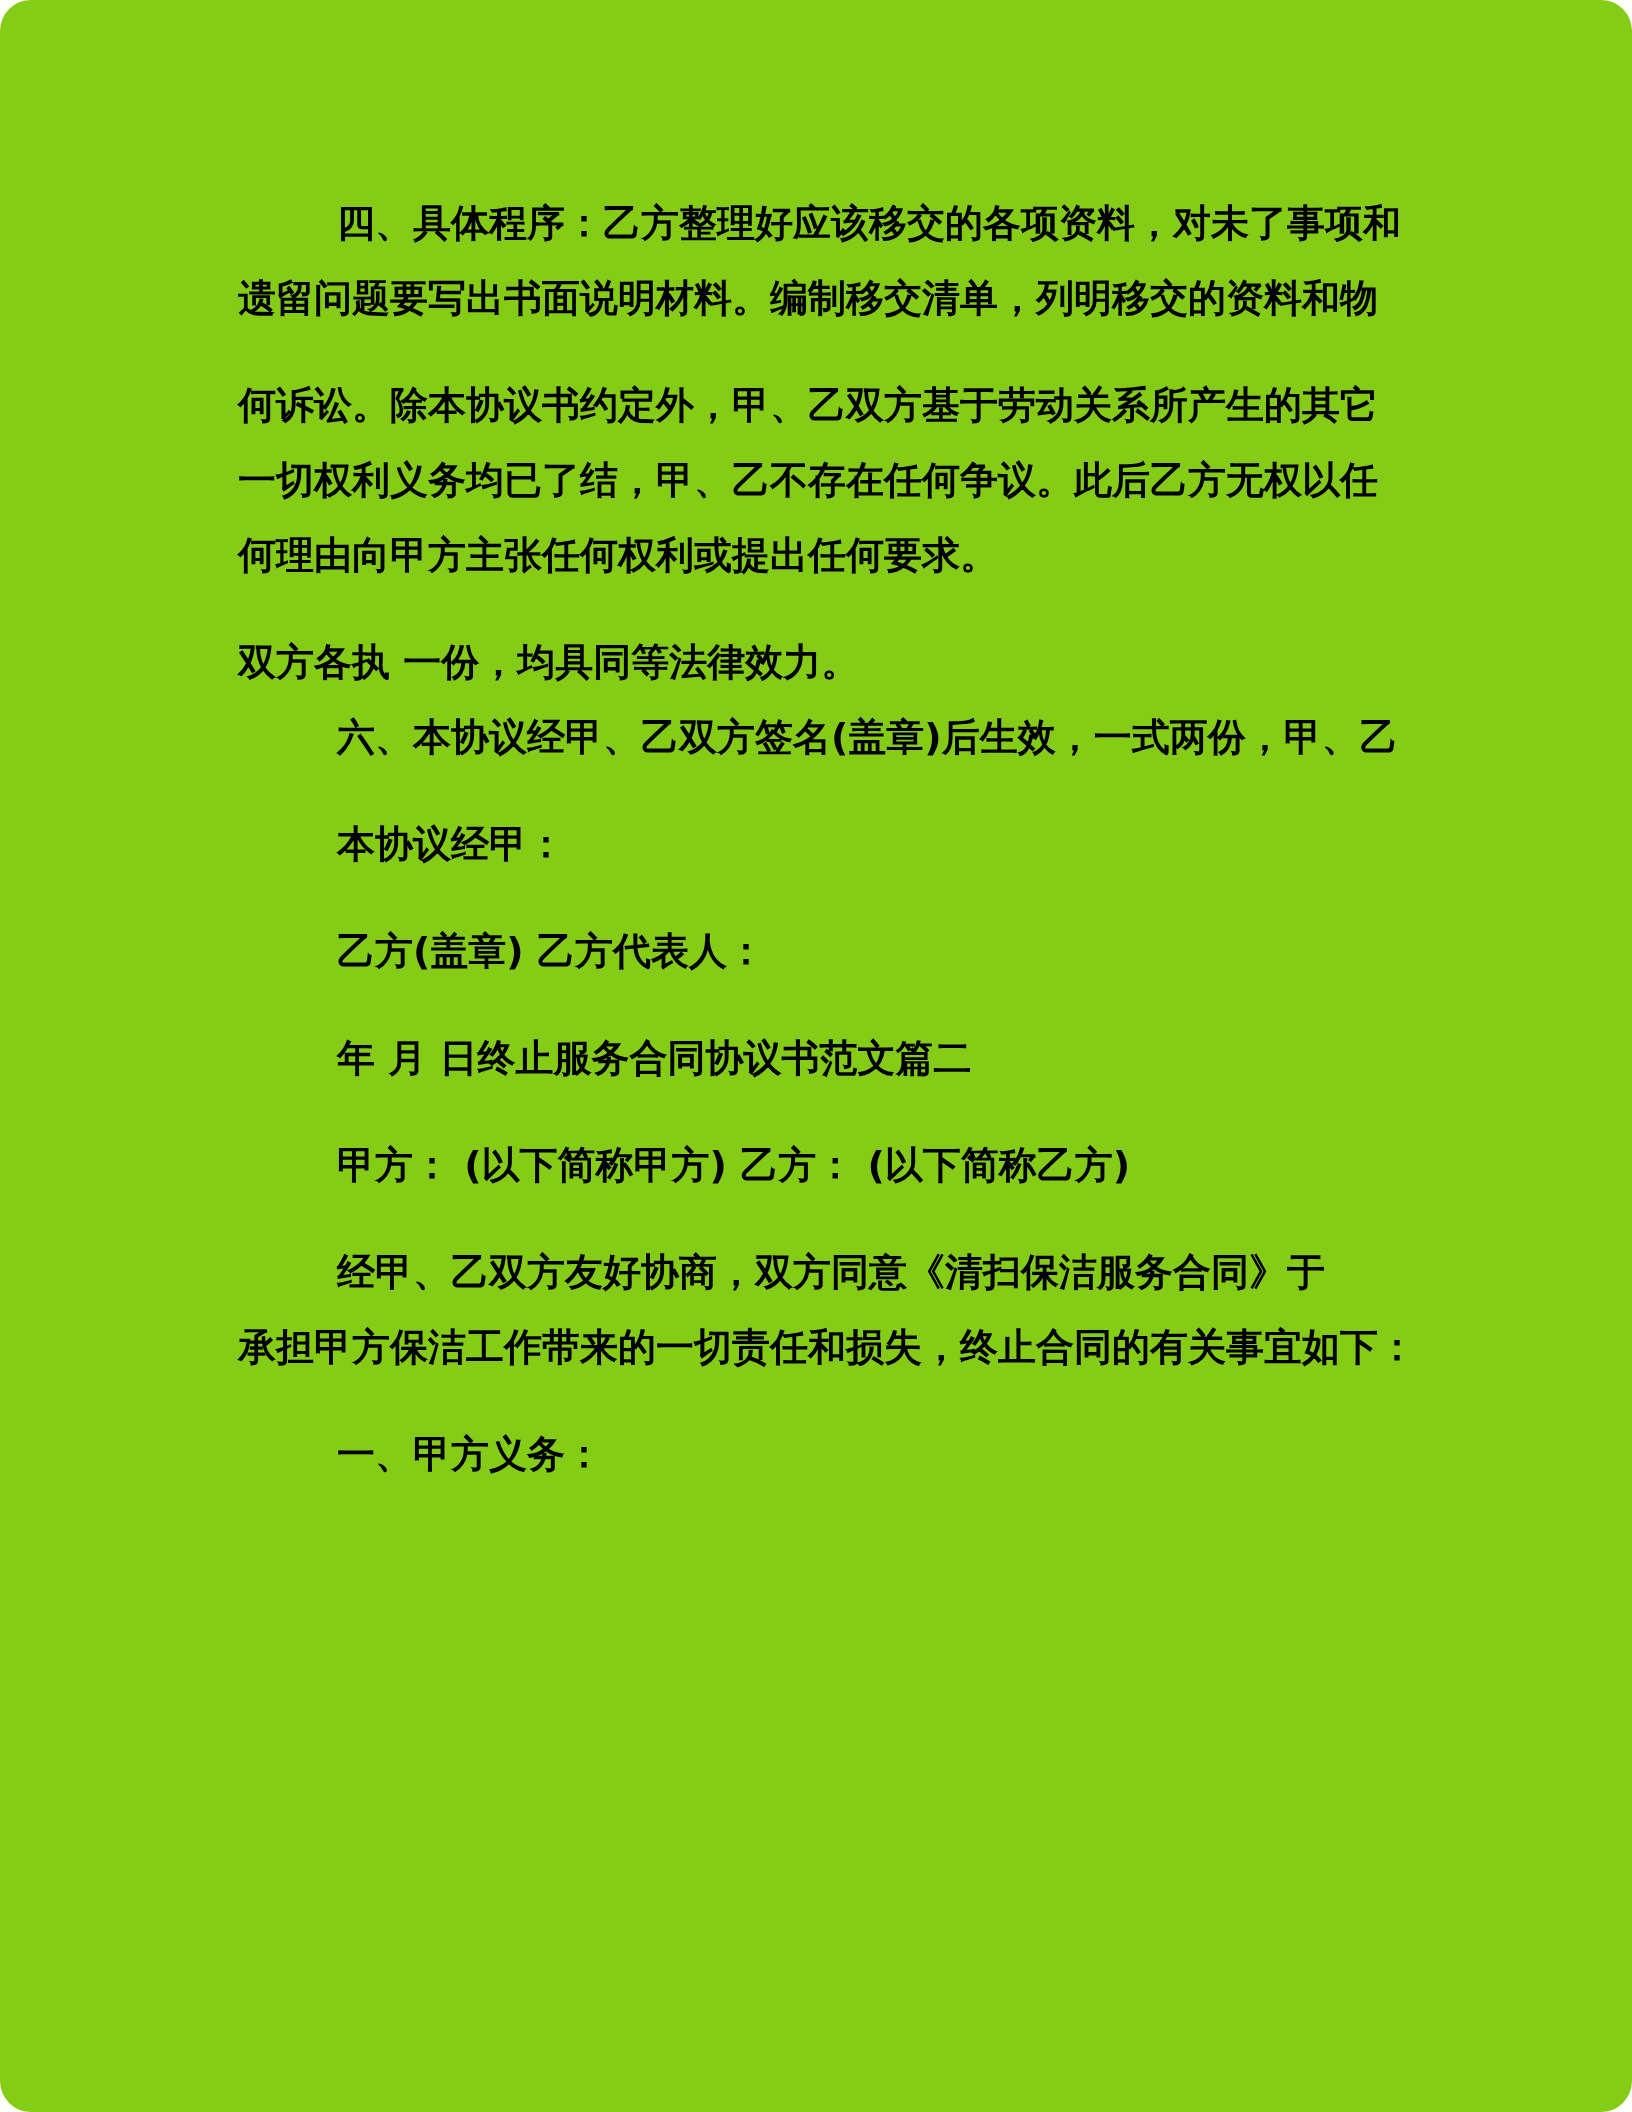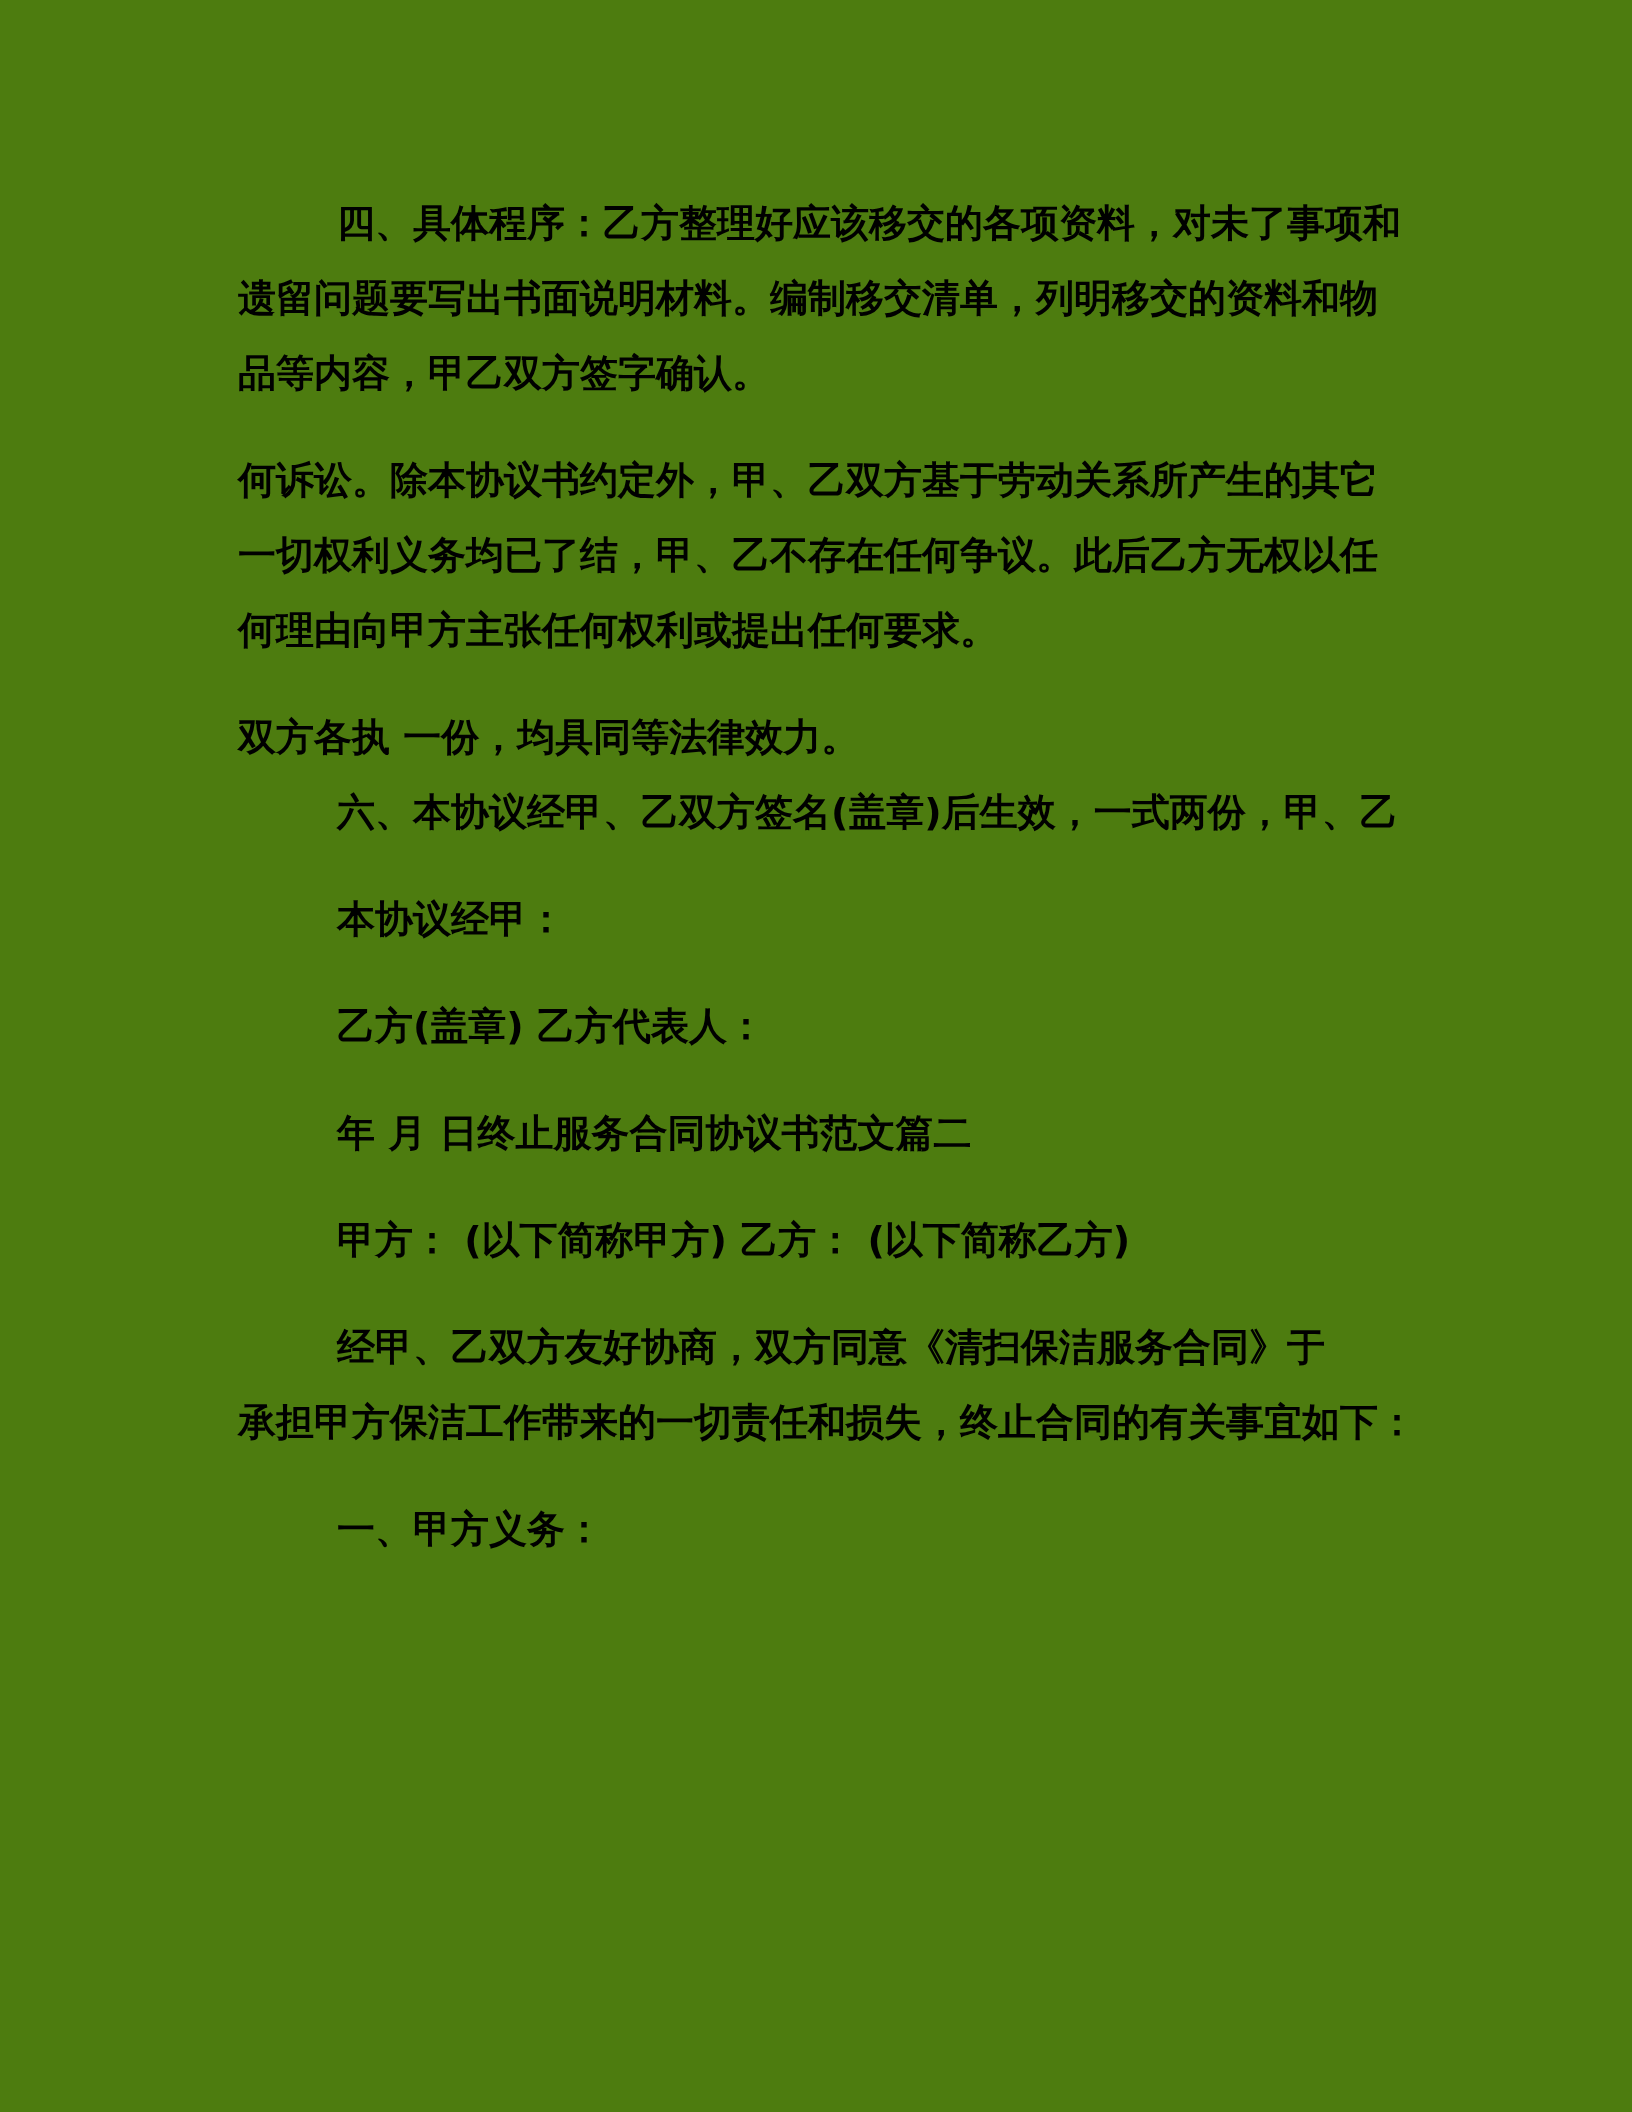--- a/index.html
+++ b/index.html
@@ -4,23 +4,24 @@
 <style>
   html, body {
     margin: 0;
     padding: 0;
     background: #ffffff;
   }
   .page {
     position: relative;
     width: 1632px;
     height: 2112px;
-    background: #4d7c0f;
+    background: #84cc16;
     overflow: hidden;
     font-family: "DejaVu Sans", sans-serif;
+    border-radius: 31px;
   }
   .doc {
     box-sizing: border-box;
     padding: 186px 180px 0 238px;
     width: 100%;
   }
   .para {
     margin: 0 0 32px 0;
     padding: 0;
   }
@@ -39,21 +40,20 @@
 </style>
 </head>
 <body>
 
 <div class="page">
   <div class="doc">
 
     <p class="para">
       <span class="line first">四、具体程序：乙方整理好应该移交的各项资料，对未了事项和</span>
       <span class="line">遗留问题要写出书面说明材料。编制移交清单，列明移交的资料和物</span>
-      <span class="line">品等内容，甲乙双方签字确认。</span>
     </p>
 
     <p class="para">
       <span class="line">何诉讼。除本协议书约定外，甲、乙双方基于劳动关系所产生的其它</span>
       <span class="line">一切权利义务均已了结，甲、乙不存在任何争议。此后乙方无权以任</span>
       <span class="line">何理由向甲方主张任何权利或提出任何要求。</span>
     </p>
 
     <p class="para">
       <span class="line">双方各执 一份，均具同等法律效力。</span>

